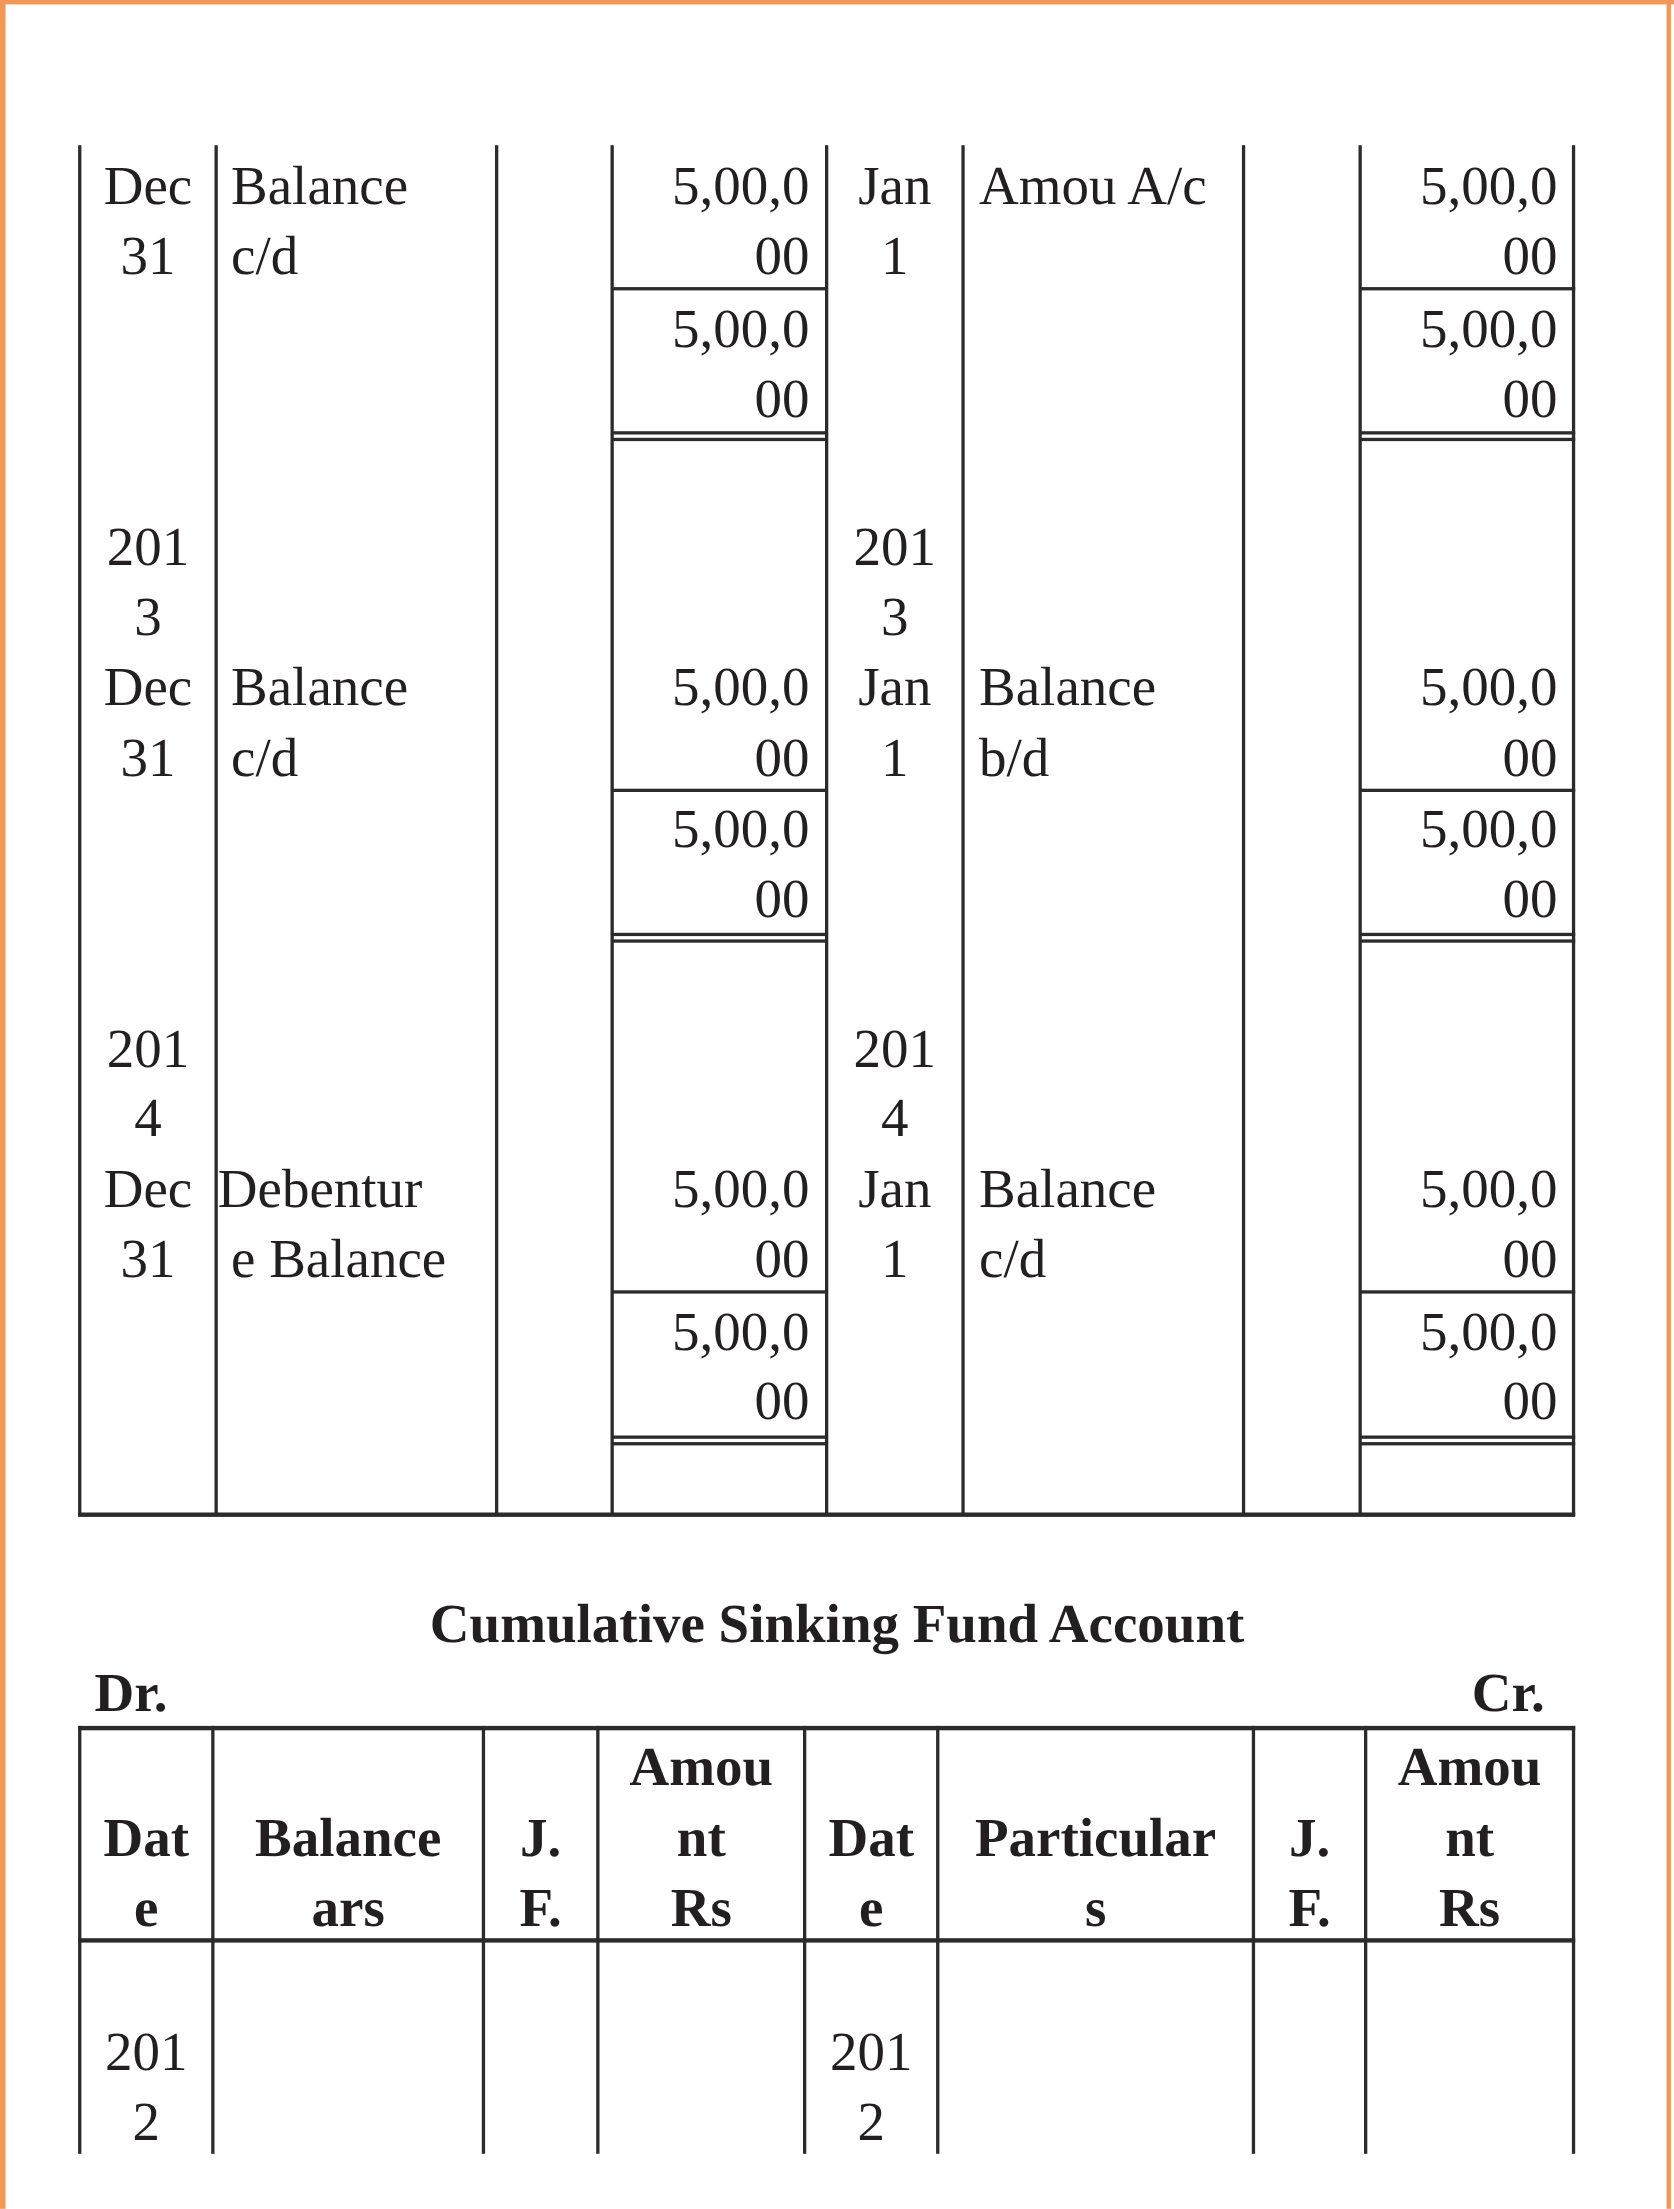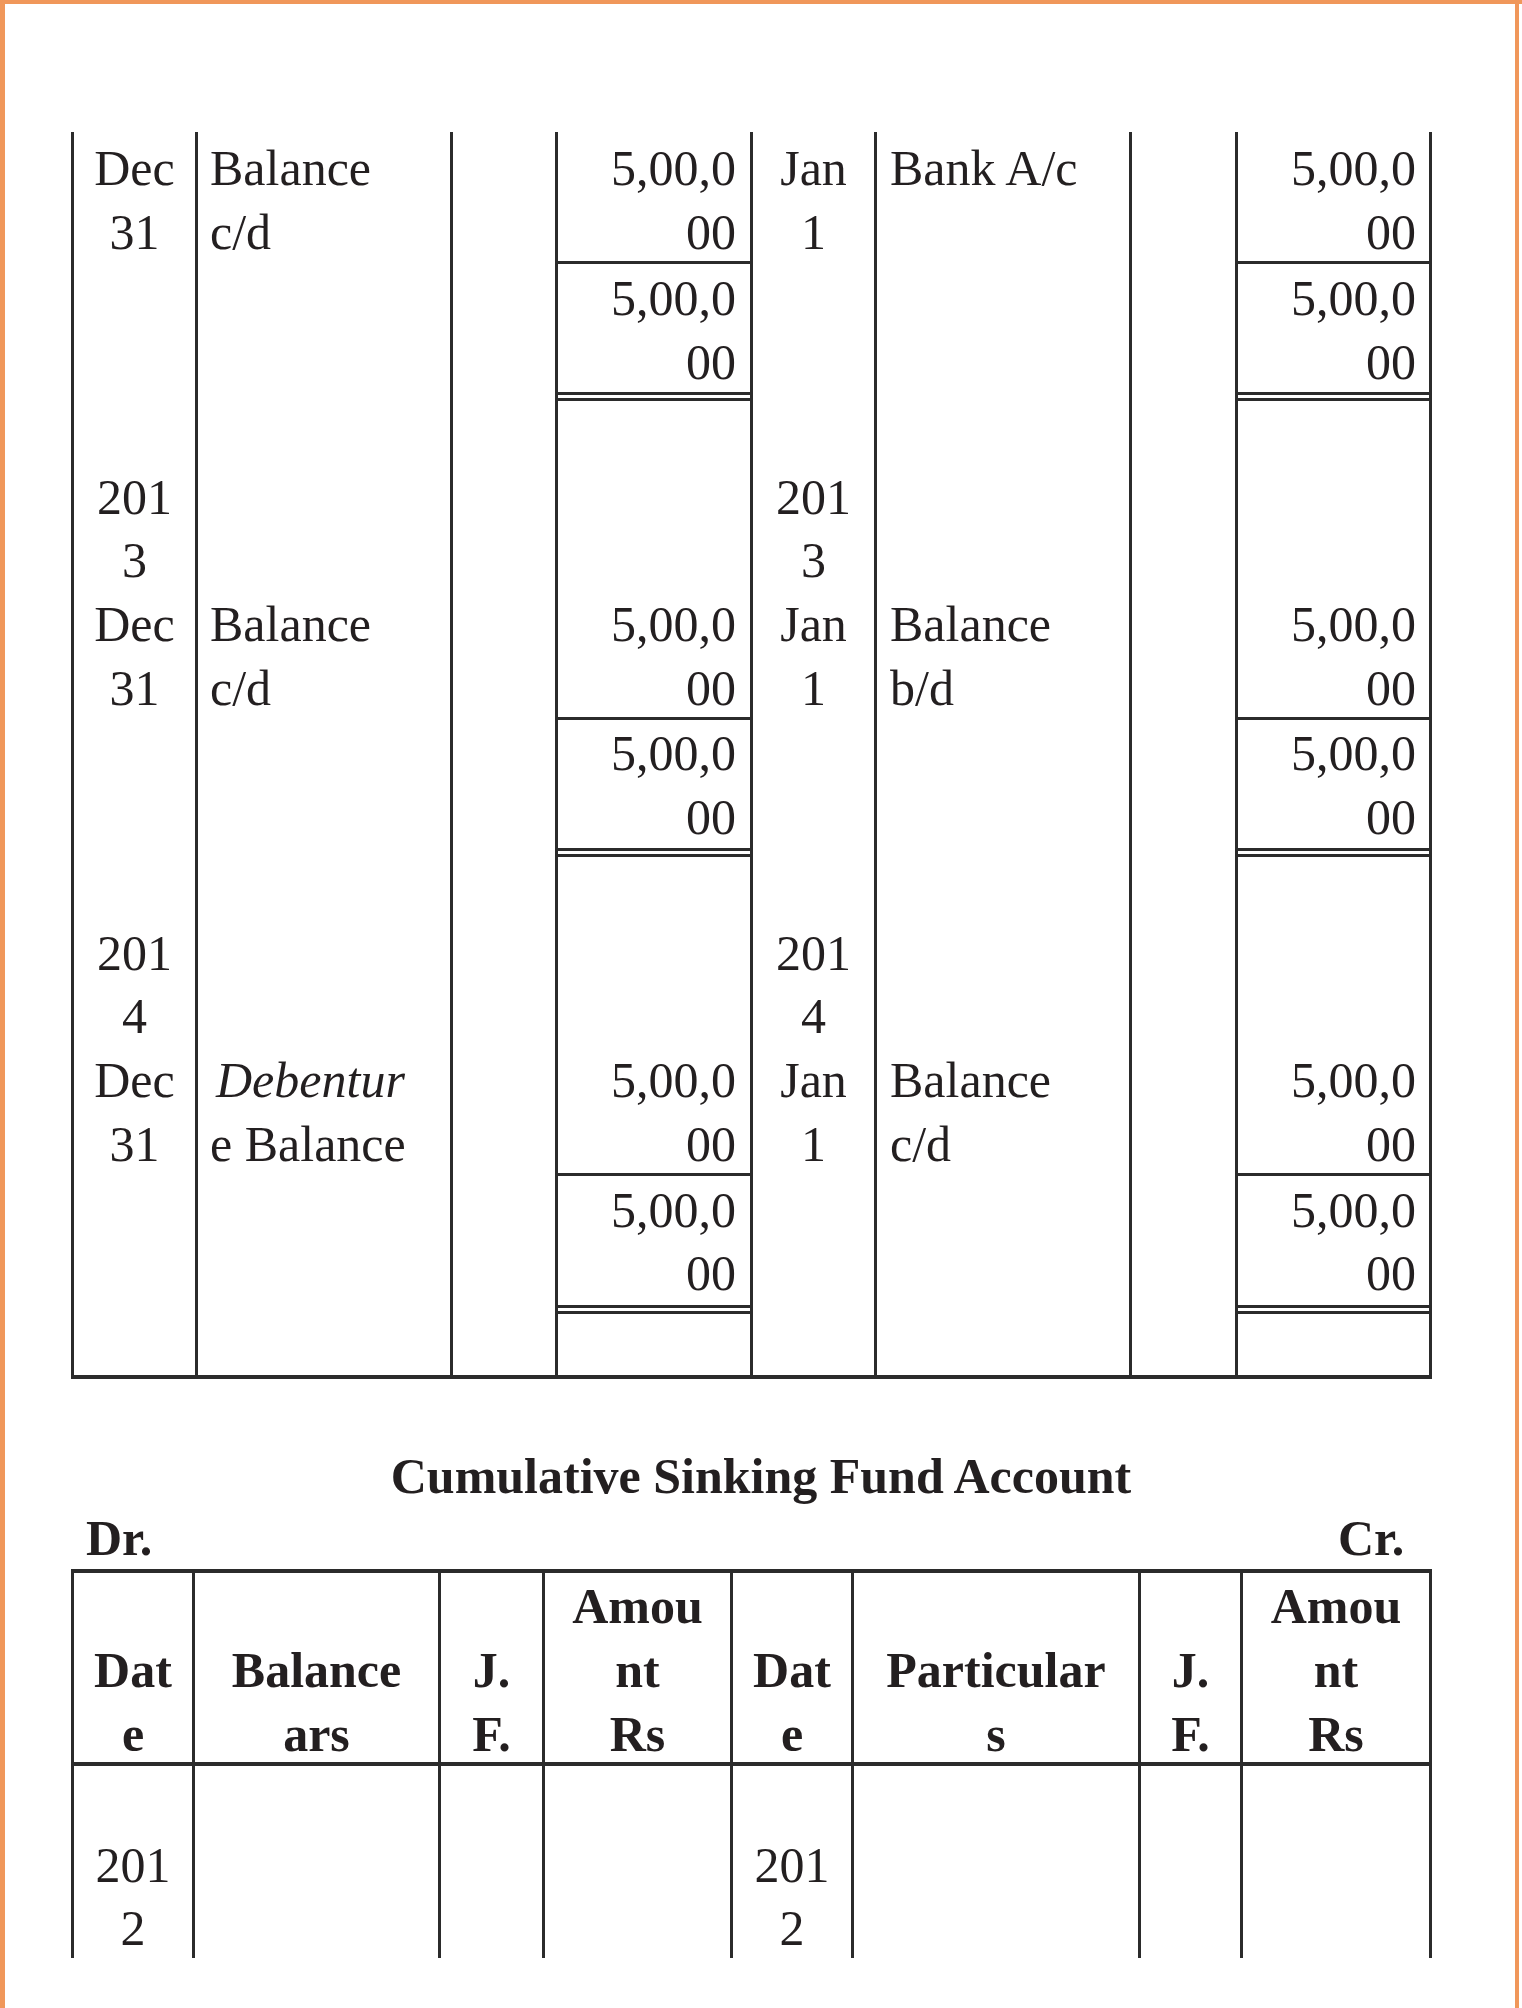--- a/index.html
+++ b/index.html
@@ -90,32 +90,32 @@
     <div class="t r" style="left:556px; width:180px; top:656px;">00</div>
     <div class="t r" style="left:556px; width:180px; top:721px;">5,00,0</div>
     <div class="t r" style="left:556px; width:180px; top:785px;">00</div>
   </div>
 
   <div>
     <div class="t c" style="left:74px; width:121px; top:921px;">201</div>
     <div class="t c" style="left:74px; width:121px; top:984px;">4</div>
     <div class="t c" style="left:74px; width:121px; top:1048px;">Dec</div>
     <div class="t c" style="left:74px; width:121px; top:1112px;">31</div>
-    <div class="t l" style="left:216px; top:1048px;font-style:italic;">Debentur</div>
+    <div class="t l" style="left:198px; top:1048px;">Debentur</div>
     <div class="t l" style="left:210px; top:1112px;">e Balance</div>
     <div class="t r" style="left:556px; width:180px; top:1048px;">5,00,0</div>
     <div class="t r" style="left:556px; width:180px; top:1112px;">00</div>
     <div class="t r" style="left:556px; width:180px; top:1178px;">5,00,0</div>
     <div class="t r" style="left:556px; width:180px; top:1241px;">00</div>
   </div>
 
   <div>
     <div class="t c" style="left:753px; width:121px; top:136px;">Jan</div>
     <div class="t c" style="left:753px; width:121px; top:200px;">1</div>
-    <div class="t l" style="left:890px; top:136px;">Bank A/c</div>
+    <div class="t l" style="left:890px; top:136px;">Amou A/c</div>
     <div class="t l" style="left:890px; top:200px;"></div>
     <div class="t r" style="left:1236px; width:180px; top:136px;">5,00,0</div>
     <div class="t r" style="left:1236px; width:180px; top:200px;">00</div>
     <div class="t r" style="left:1236px; width:180px; top:266px;">5,00,0</div>
     <div class="t r" style="left:1236px; width:180px; top:330px;">00</div>
   </div>
 
   <div>
     <div class="t c" style="left:753px; width:121px; top:465px;">201</div>
     <div class="t c" style="left:753px; width:121px; top:528px;">3</div>

